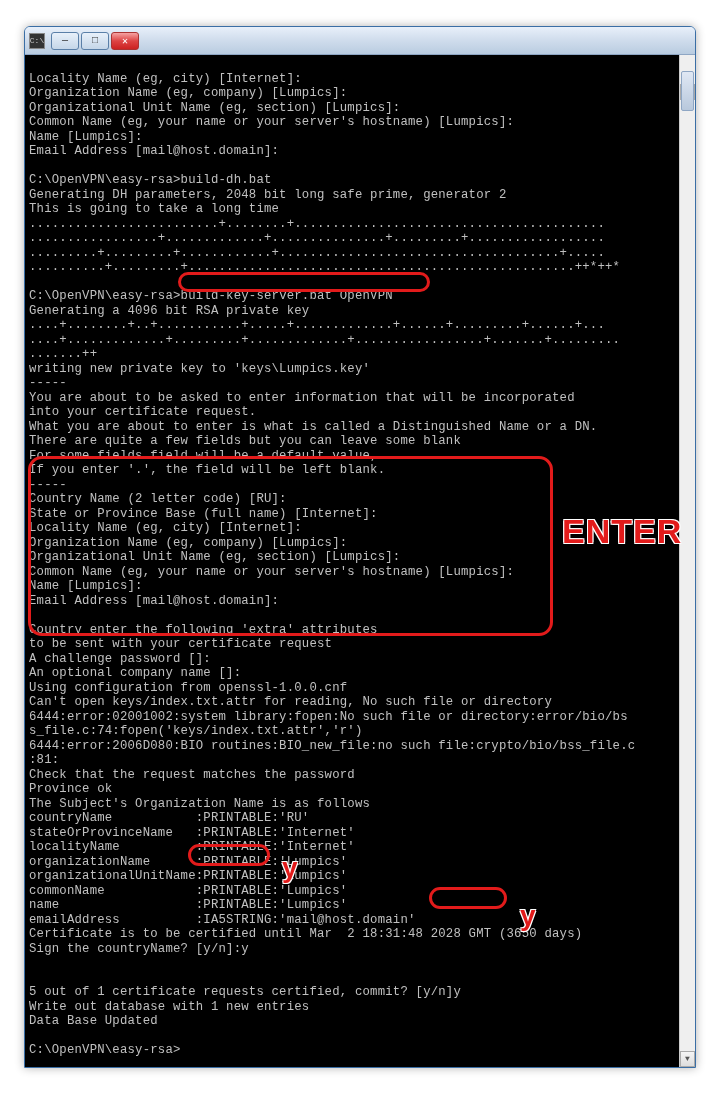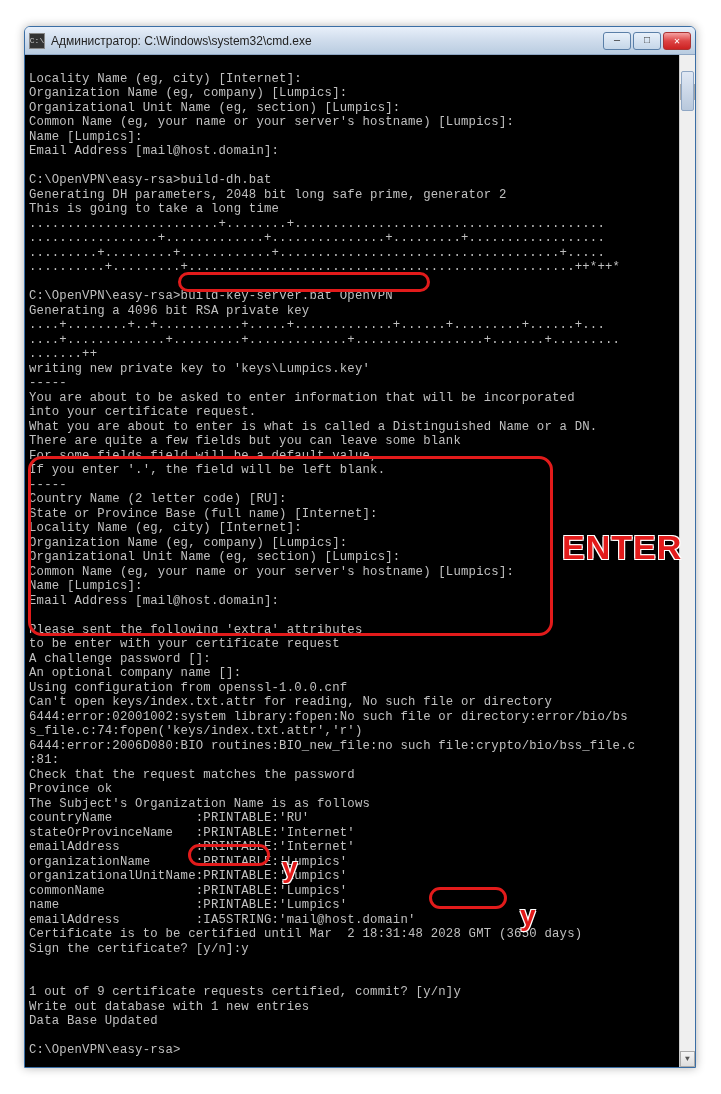--- a/index.html
+++ b/index.html
@@ -127,21 +127,20 @@
   }
   .label.big { font-size: 34px; letter-spacing: 1px; }
   .label.small { font-size: 28px; }
 </style>
 </head>
 <body>
 
 <div class="window">
   <div class="titlebar">
     <div class="titlebar-icon">C:\</div>
-    <div class="titlebar-text">Администратор: C:\Windows\system32\cmd.exe</div>
     <div class="window-controls">
       <div class="win-btn">—</div>
       <div class="win-btn">□</div>
       <div class="win-btn close">✕</div>
     </div>
   </div>
 
   <div class="console">
 <pre><span>Locality Name (eg, city) [Internet]:</span>
 <span>Organization Name (eg, company) [Lumpics]:</span>
@@ -174,59 +173,59 @@
 <span>-----</span>
 <span>Country Name (2 letter code) [RU]:</span>
 <span>State or Province Base (full name) [Internet]:</span>
 <span>Locality Name (eg, city) [Internet]:</span>
 <span>Organization Name (eg, company) [Lumpics]:</span>
 <span>Organizational Unit Name (eg, section) [Lumpics]:</span>
 <span>Common Name (eg, your name or your server's hostname) [Lumpics]:</span>
 <span>Name [Lumpics]:</span>
 <span>Email Address [mail@host.domain]:</span>
 <span></span>
-<span>Please sent the following 'extra' attributes</span>
-<span>to be enter with your certificate request</span>
+<span>Country enter the following 'extra' attributes</span>
+<span>to be sent with your certificate request</span>
 <span>A challenge password []:</span>
 <span>An optional company name []:</span>
 <span>Using configuration from openssl-1.0.0.cnf</span>
 <span>Can't open keys/index.txt.attr for reading, No such file or directory</span>
 <span>6444:error:02001002:system library:fopen:No such file or directory:error/bio/bs</span>
 <span>s_file.c:74:fopen('keys/index.txt.attr','r')</span>
 <span>6444:error:2006D080:BIO routines:BIO_new_file:no such file:crypto/bio/bss_file.c</span>
 <span>:81:</span>
 <span>Check that the request matches the password</span>
 <span>Province ok</span>
 <span>The Subject's Organization Name is as follows</span>
 <span>countryName           :PRINTABLE:'RU'</span>
 <span>stateOrProvinceName   :PRINTABLE:'Internet'</span>
-<span>emailAddress          :PRINTABLE:'Internet'</span>
+<span>localityName          :PRINTABLE:'Internet'</span>
 <span>organizationName      :PRINTABLE:'Lumpics'</span>
 <span>organizationalUnitName:PRINTABLE:'Lumpics'</span>
 <span>commonName            :PRINTABLE:'Lumpics'</span>
 <span>name                  :PRINTABLE:'Lumpics'</span>
 <span>emailAddress          :IA5STRING:'mail@host.domain'</span>
 <span>Certificate is to be certified until Mar  2 18:31:48 2028 GMT (3650 days)</span>
-<span>Sign the certificate? </span><span>[y/n]:y</span>
-<span></span>
-<span></span>
-<span>1 out of 9 certificate requests certified, commit? </span><span>[y/n]y</span>
+<span>Sign the countryName? </span><span>[y/n]:y</span>
+<span></span>
+<span></span>
+<span>5 out of 1 certificate requests certified, commit? </span><span>[y/n]y</span>
 <span>Write out database with 1 new entries</span>
 <span>Data Base Updated</span>
 <span></span>
 <span>C:\OpenVPN\easy-rsa&gt;</span></pre>
 
     <div class="scrollbar">
       <div class="scroll-btn">▲</div>
       <div class="scroll-thumb"></div>
       <div class="scroll-btn" style="position:absolute;bottom:0;left:0;right:0">▼</div>
     </div>
   </div>
 </div>
 
 <div class="hl" style="left:178px; top:272px; width:252px; height:20px;"></div>
 <div class="hl" style="left:28px; top:456px; width:525px; height:180px;"></div>
 <div class="hl" style="left:188px; top:844px; width:82px; height:22px;"></div>
 <div class="hl" style="left:429px; top:887px; width:78px; height:22px;"></div>
 
-<div class="label big" style="left:562px; top:512px;margin-top:16px;">ENTER</div>
+<div class="label big" style="left:562px; top:512px;">ENTER</div>
 <div class="label small" style="left:282px; top:852px;">y</div>
 <div class="label small" style="left:520px; top:900px;">y</div>
 
 </body></html>

